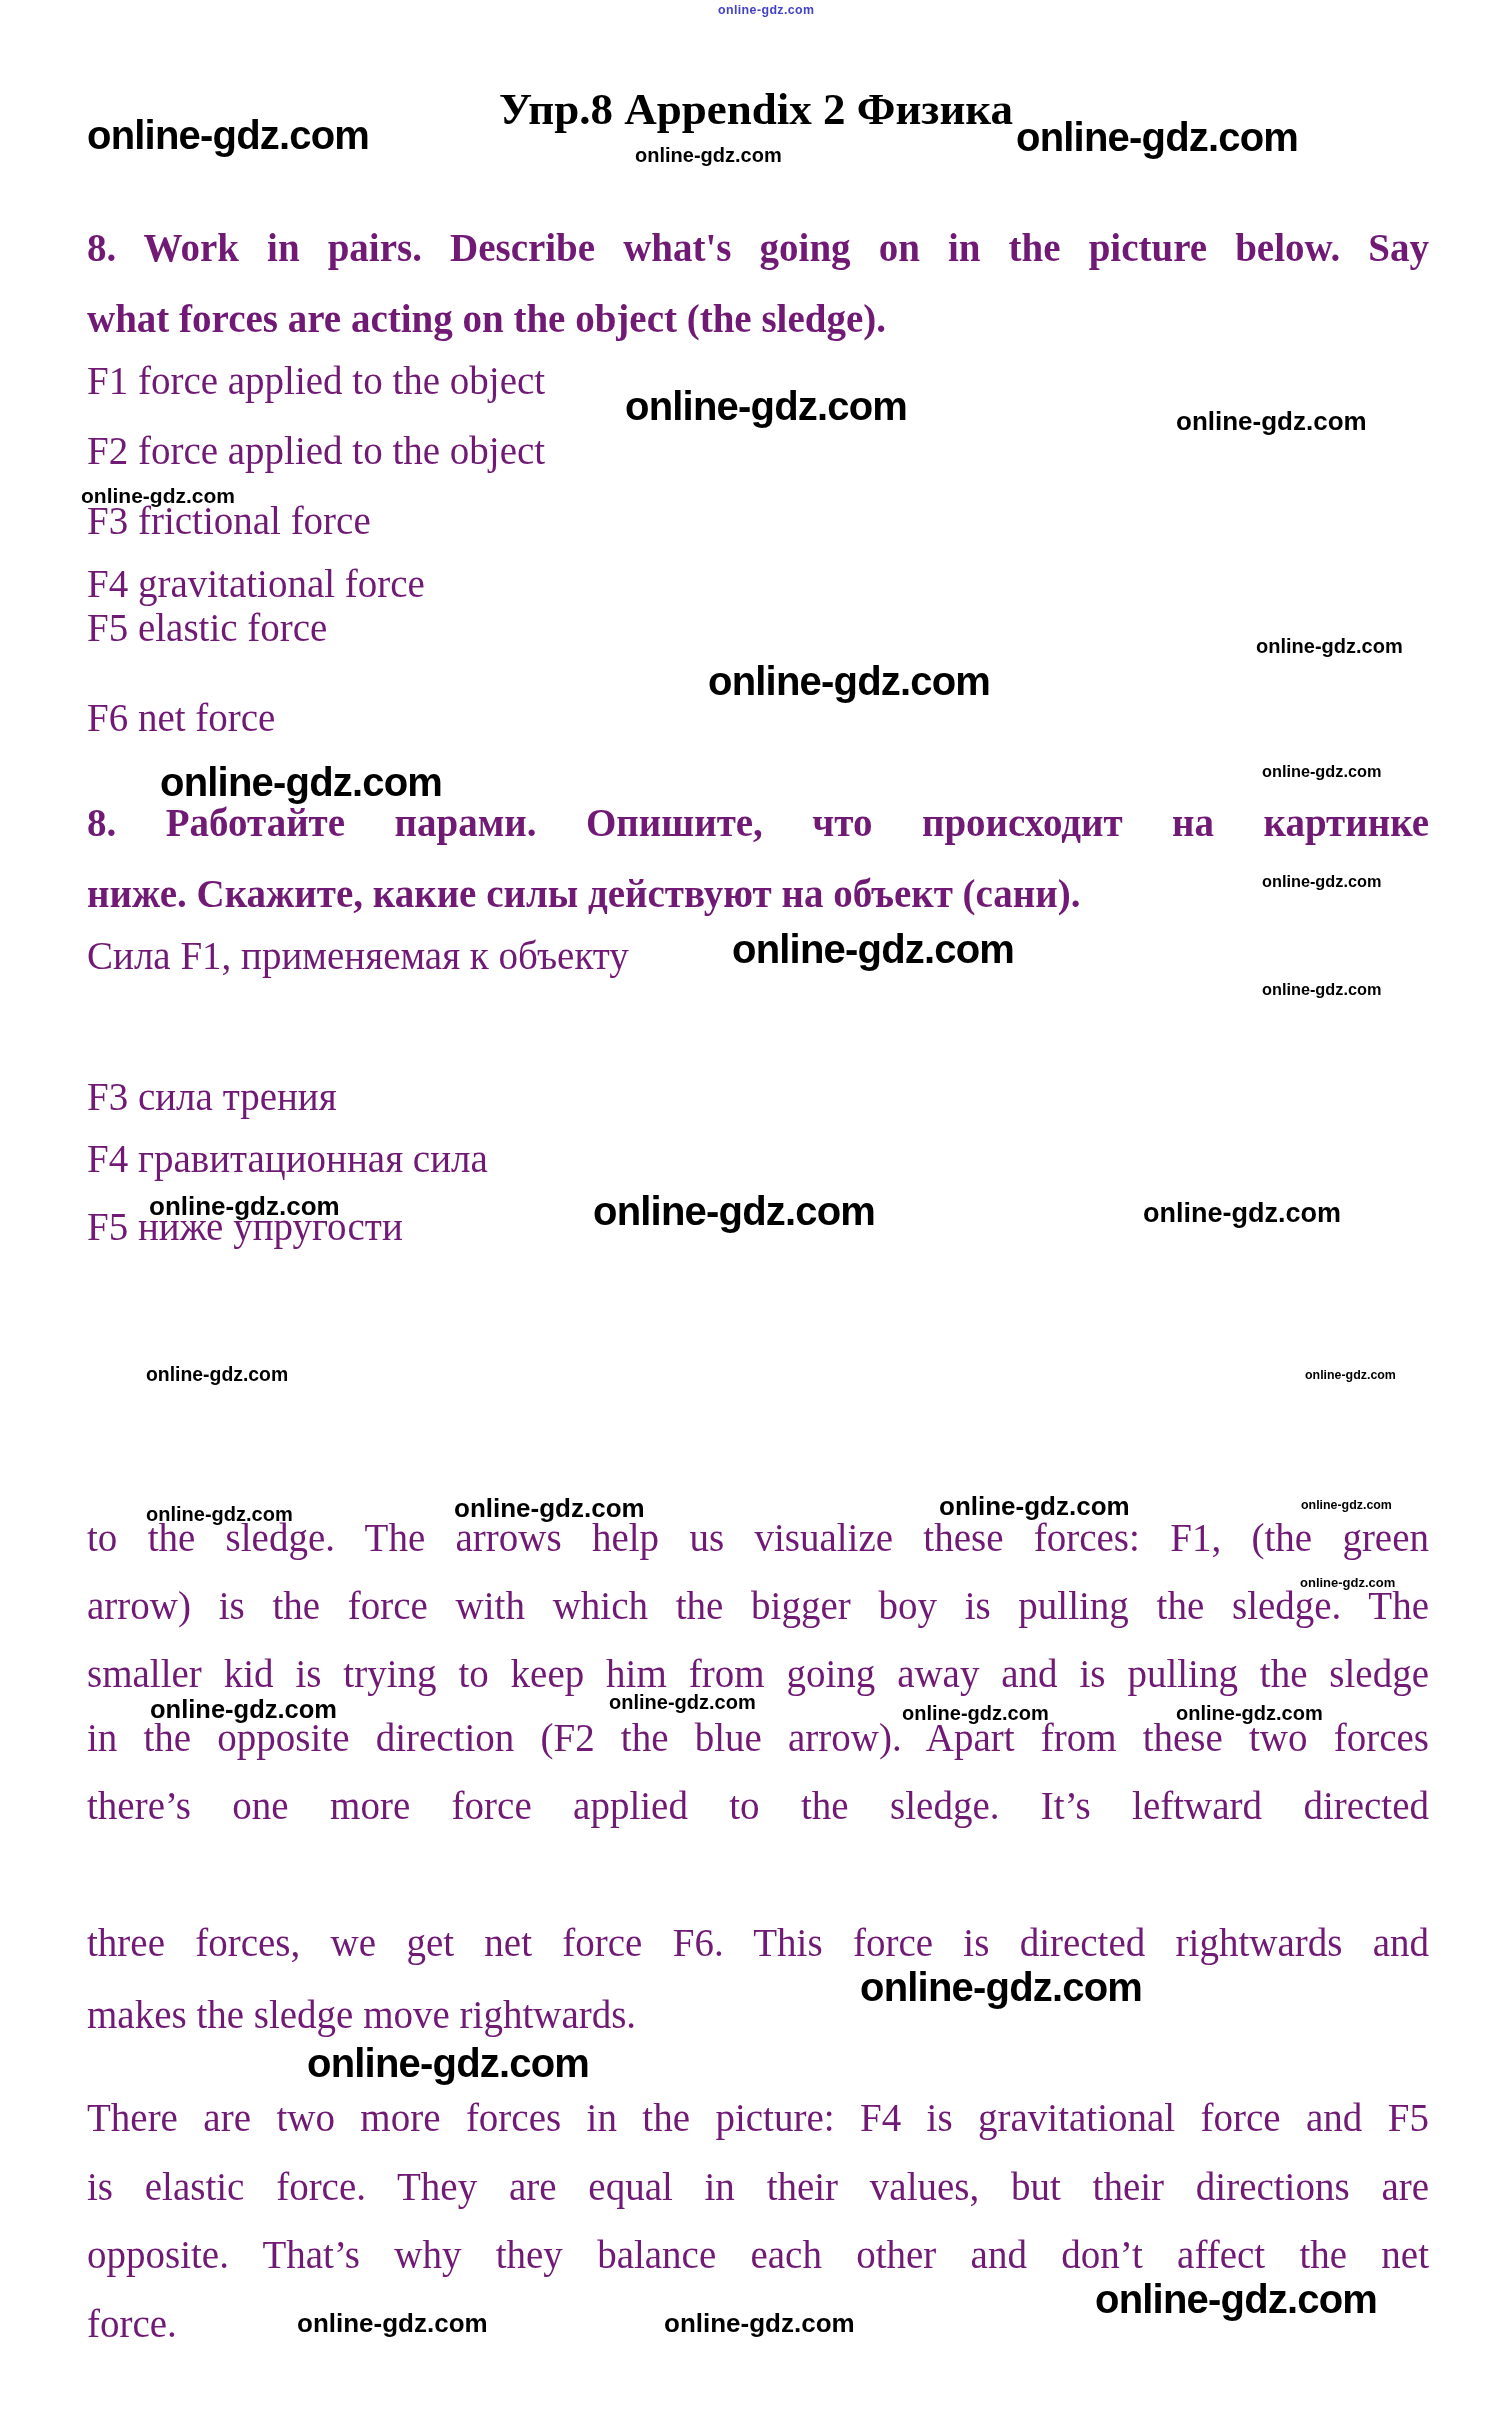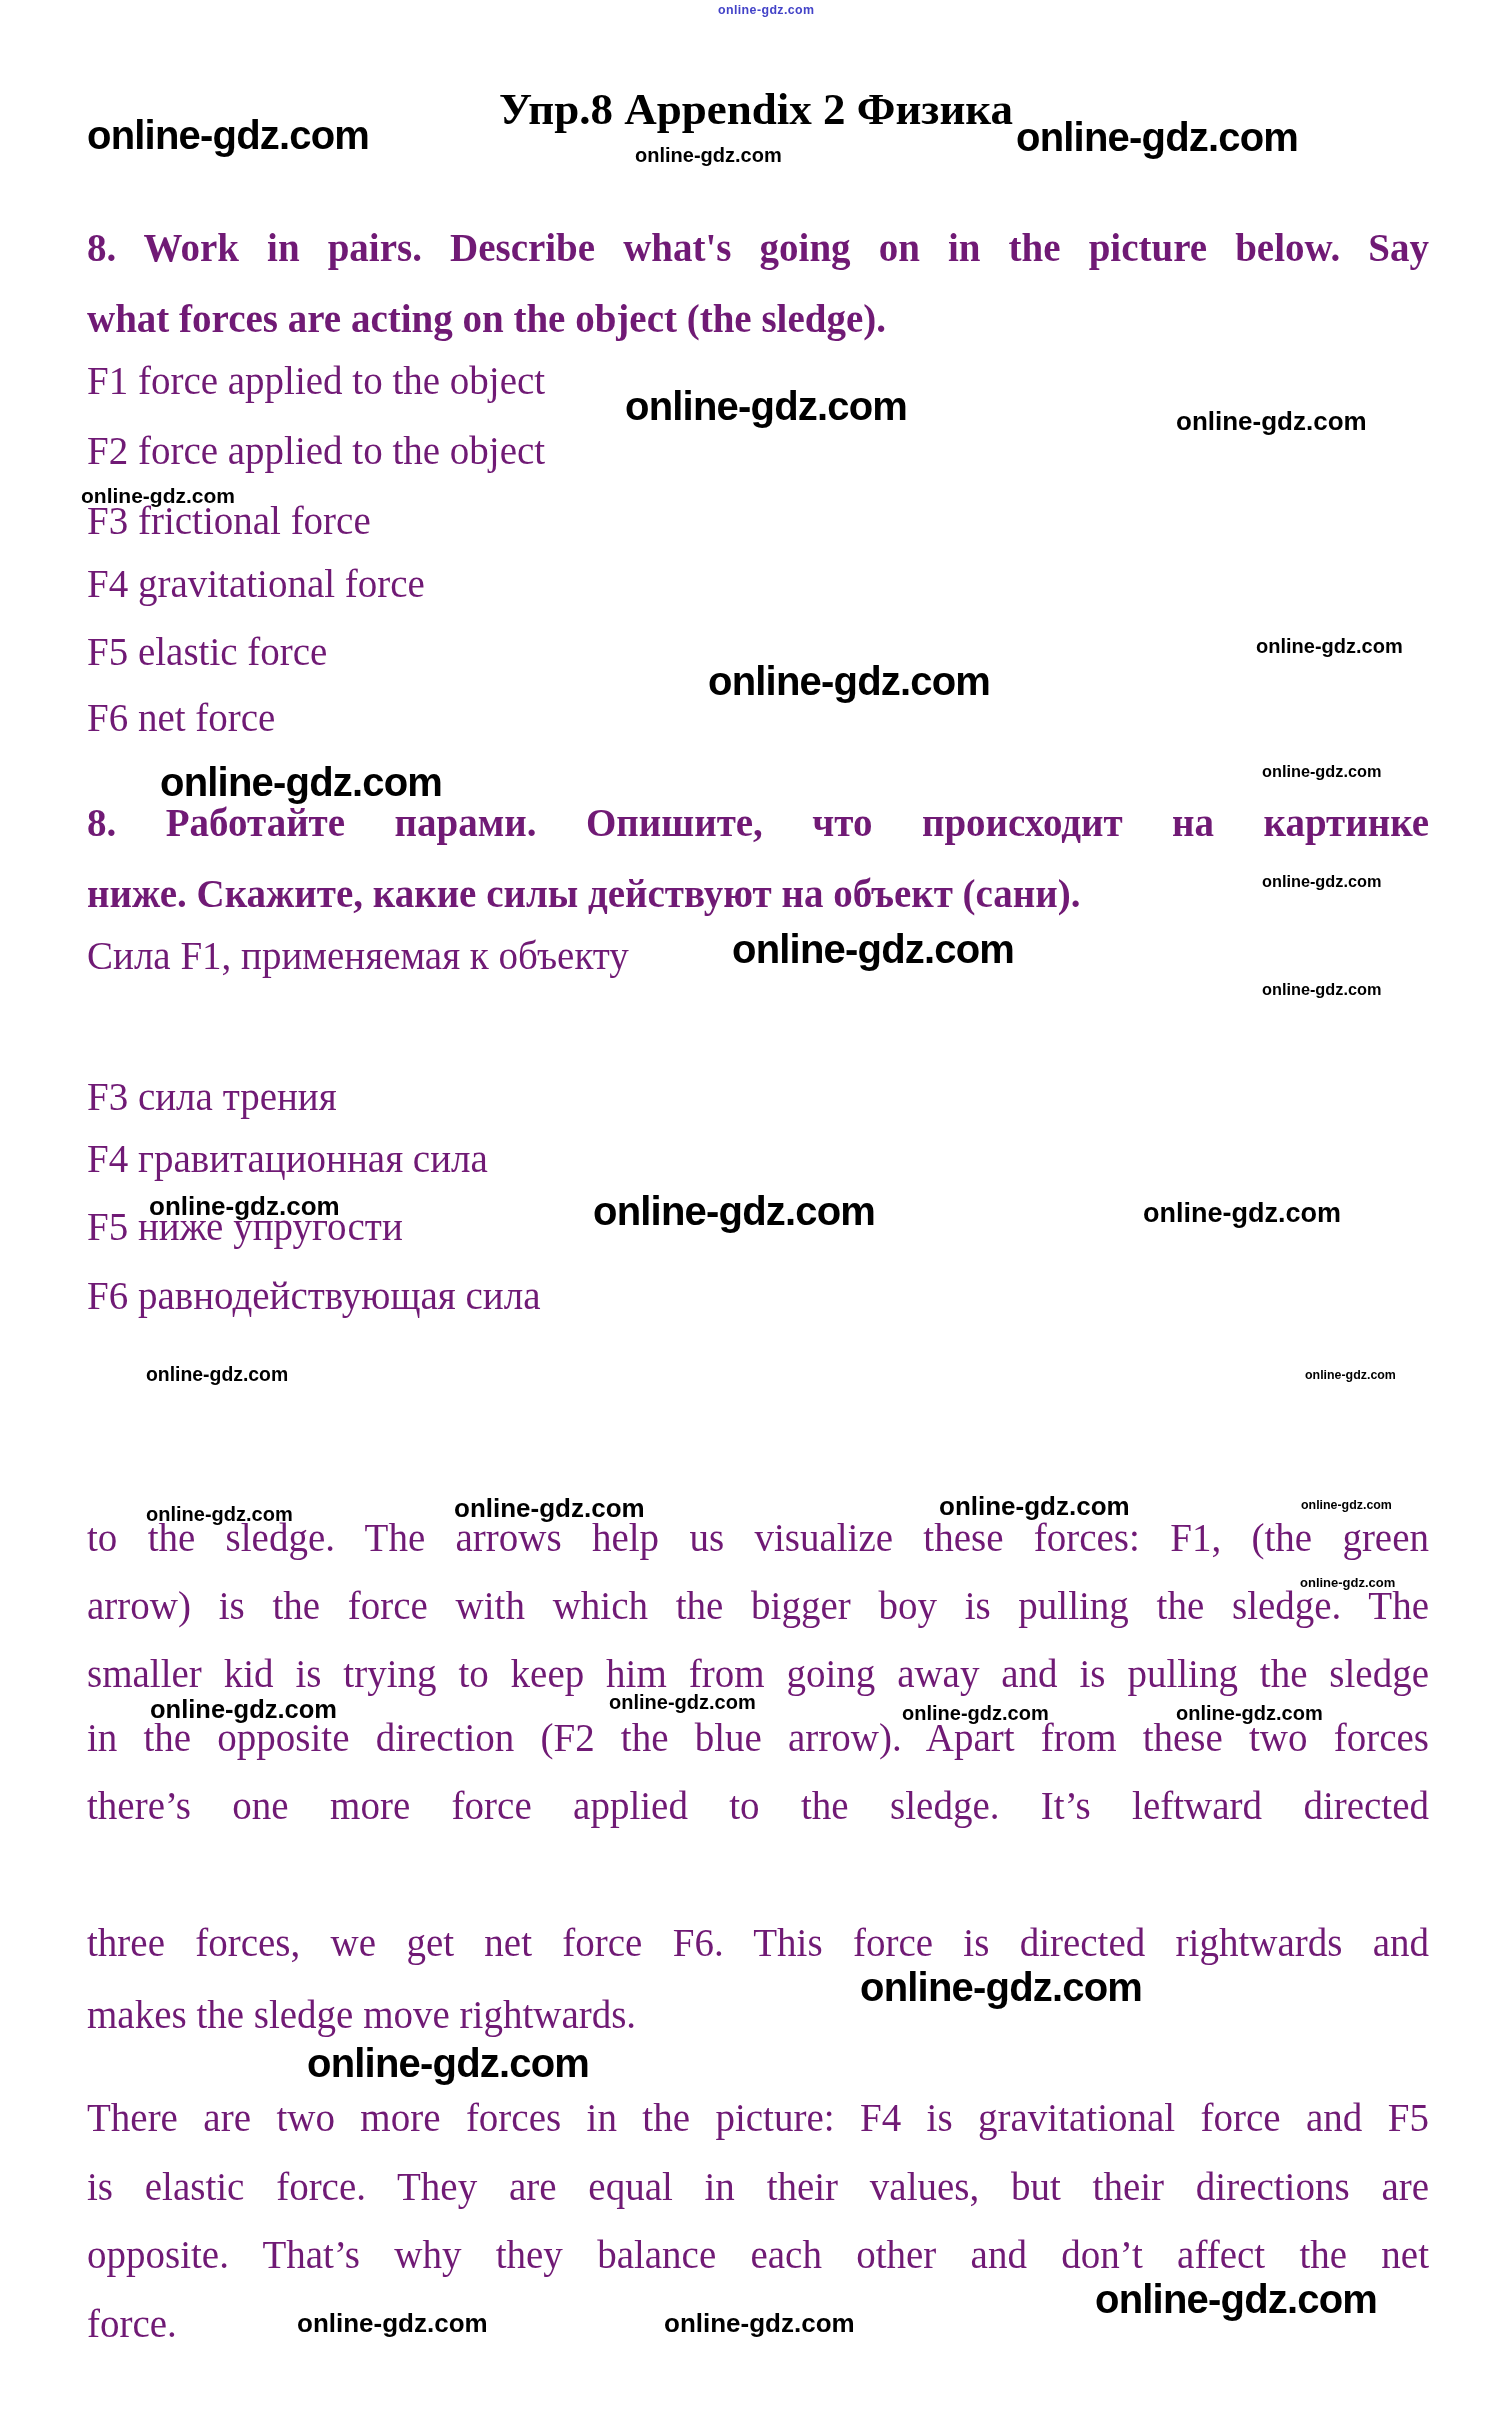--- a/index.html
+++ b/index.html
@@ -100,31 +100,30 @@
 
   <h1 class="title">Упр.8 Appendix 2 Физика</h1>
 
   <div class="line bold just" style="top:228px">8. Work in pairs. Describe what's going on in the picture below. Say</div>
   <div class="line bold" style="top:299px">what forces are acting on the object (the sledge).</div>
 
   <div class="line" style="top:361px">F1 force applied to the object</div>
   <div class="line" style="top:431px">F2 force applied to the object</div>
   <div class="line" style="top:501px">F3 frictional force</div>
   <div class="line" style="top:564px">F4 gravitational force</div>
-  <div class="line" style="top:632px">F5 elastic force</div>
+  <div class="line" style="top:608px">F5 elastic force</div>
   <div class="line" style="top:698px">F6 net force</div>
 
   <div class="line bold just" style="top:803px">8. Работайте парами. Опишите, что происходит на картинке</div>
   <div class="line bold" style="top:874px">ниже. Скажите, какие силы действуют на объект (сани).</div>
 
   <div class="line" style="top:936px">Сила F1, применяемая к объекту</div>
   <div class="line" style="top:1077px">F3 сила трения</div>
   <div class="line" style="top:1139px">F4 гравитационная сила</div>
   <div class="line" style="top:1207px">F5 ниже упругости</div>
-  <div class="line" style="top:1276px">F6 равнодействующая сила</div>
 
   <div class="line just" style="top:1518px">to the sledge. The arrows help us visualize these forces: F1, (the green</div>
   <div class="line just" style="top:1586px">arrow) is the force with which the bigger boy is pulling the sledge. The</div>
   <div class="line just" style="top:1654px">smaller kid is trying to keep him from going away and is pulling the sledge</div>
   <div class="line just" style="top:1718px">in the opposite direction (F2 the blue arrow). Apart from these two forces</div>
   <div class="line just" style="top:1786px">there’s one more force applied to the sledge. It’s leftward directed</div>
   <div class="line just" style="top:1923px">three forces, we get net force F6. This force is directed rightwards and</div>
   <div class="line" style="top:1995px">makes the sledge move rightwards.</div>
 
   <div class="line just" style="top:2098px">There are two more forces in the picture: F4 is gravitational force and F5</div>

